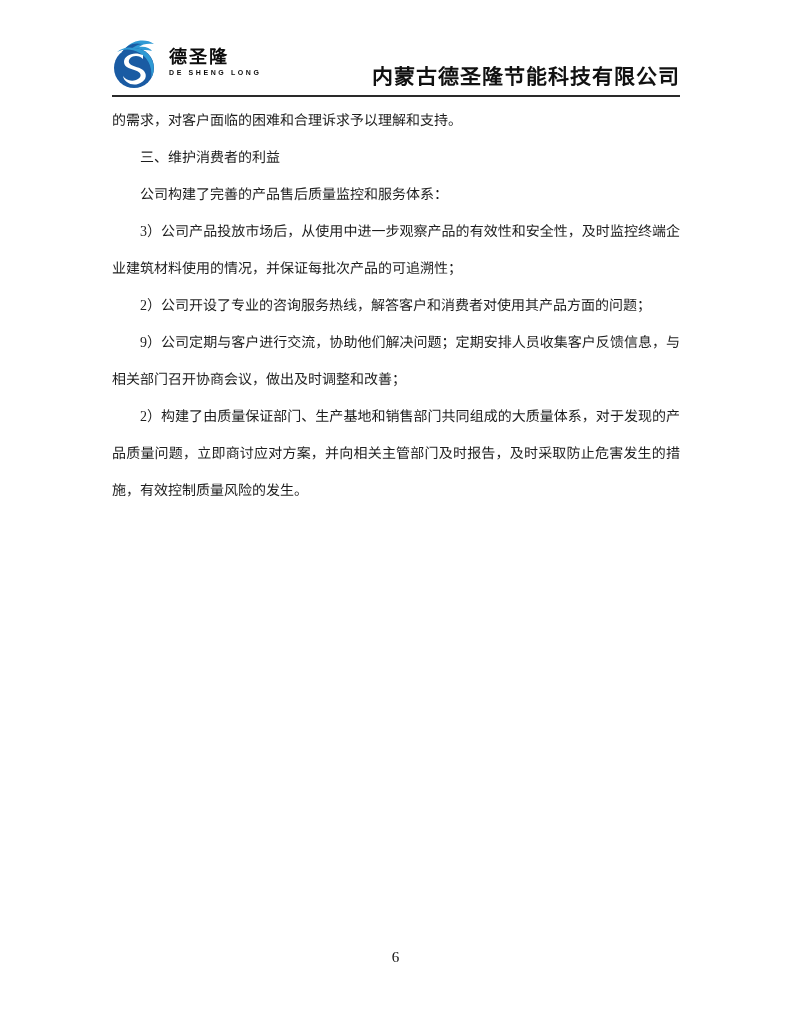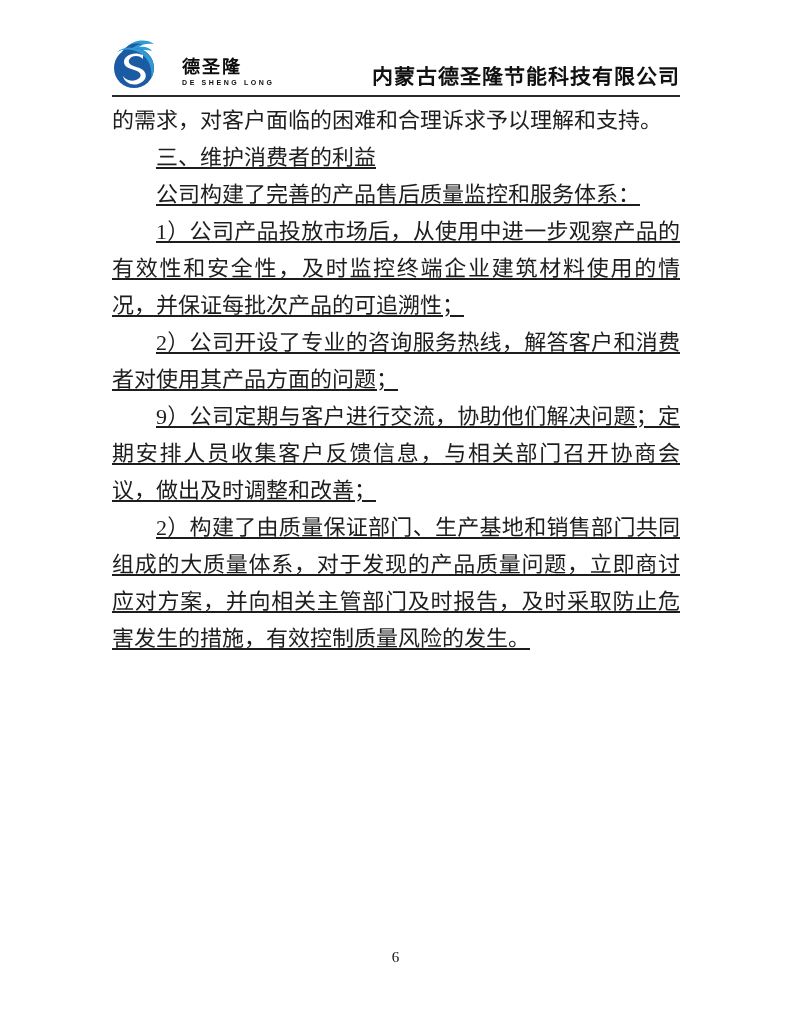--- a/index.html
+++ b/index.html
@@ -24,22 +24,22 @@
     display: flex;
     align-items: flex-end;
     justify-content: space-between;
     padding-top: 36px;
     border-bottom: 2px solid #2a2a2a;
     padding-bottom: 5px;
     min-height: 54px;
   }
   .logo {
     display: flex;
-    align-items: flex-end;
-    gap: 20px;
+    align-items: center;
+    gap: 7px;
   }
   .logo-mark { width: 50px; height: 52px; flex: 0 0 auto; }
   .logo-textblock { display: flex; flex-direction: column; line-height: 1; margin-bottom: 4px; }
   .logo-cn {
     font-size: 18px;
     font-weight: bold;
     color: #0c0c0c;
     letter-spacing: 2px;
     font-family: "Liberation Sans", "DejaVu Sans", sans-serif;
   }
@@ -55,28 +55,28 @@
     font-size: 21px;
     font-weight: bold;
     color: #111111;
     white-space: nowrap;
     letter-spacing: 1px;
     line-height: 1.2;
   }
   
   .doc-body {
     padding-top: 5px;
-    font-size: 22px;
+    font-size: 14px;
     line-height: 37px;
     text-align: justify;
     text-justify: inter-ideograph;
     color: #1d1d1d;
   }
   .doc-body p { margin: 0; }
-  .indent { text-indent: 2em; text-decoration: underline; }
+  .indent { text-indent: 2em; }
   .no-indent { text-indent: 0; }
   
   .page-footer {
     position: absolute;
     left: 0;
     right: 0;
     bottom: 58px;
     text-align: center;
     font-size: 15px;
     color: #111111;
@@ -104,21 +104,21 @@
         <span class="logo-en">DE SHENG LONG</span>
       </div>
     </div>
     <div class="company-name">内蒙古德圣隆节能科技有限公司</div>
   </div>
 
   <div class="doc-body">
     <p class="no-indent">的需求，对客户面临的困难和合理诉求予以理解和支持。</p>
     <p class="indent">三、维护消费者的利益</p>
     <p class="indent">公司构建了完善的产品售后质量监控和服务体系：</p>
-    <p class="indent">1）公司产品投放市场后，从使用中进一步观察产品的有效性和安全性，及时监控终端企业建筑材料使用的情况，并保证每批次产品的可追溯性；</p>
+    <p class="indent">3）公司产品投放市场后，从使用中进一步观察产品的有效性和安全性，及时监控终端企业建筑材料使用的情况，并保证每批次产品的可追溯性；</p>
     <p class="indent">2）公司开设了专业的咨询服务热线，解答客户和消费者对使用其产品方面的问题；</p>
     <p class="indent">9）公司定期与客户进行交流，协助他们解决问题；定期安排人员收集客户反馈信息，与相关部门召开协商会议，做出及时调整和改善；</p>
     <p class="indent">2）构建了由质量保证部门、生产基地和销售部门共同组成的大质量体系，对于发现的产品质量问题，立即商讨应对方案，并向相关主管部门及时报告，及时采取防止危害发生的措施，有效控制质量风险的发生。</p>
   </div>
 
   <div class="page-footer">
     <span>6</span>
   </div>
 
 </div>

